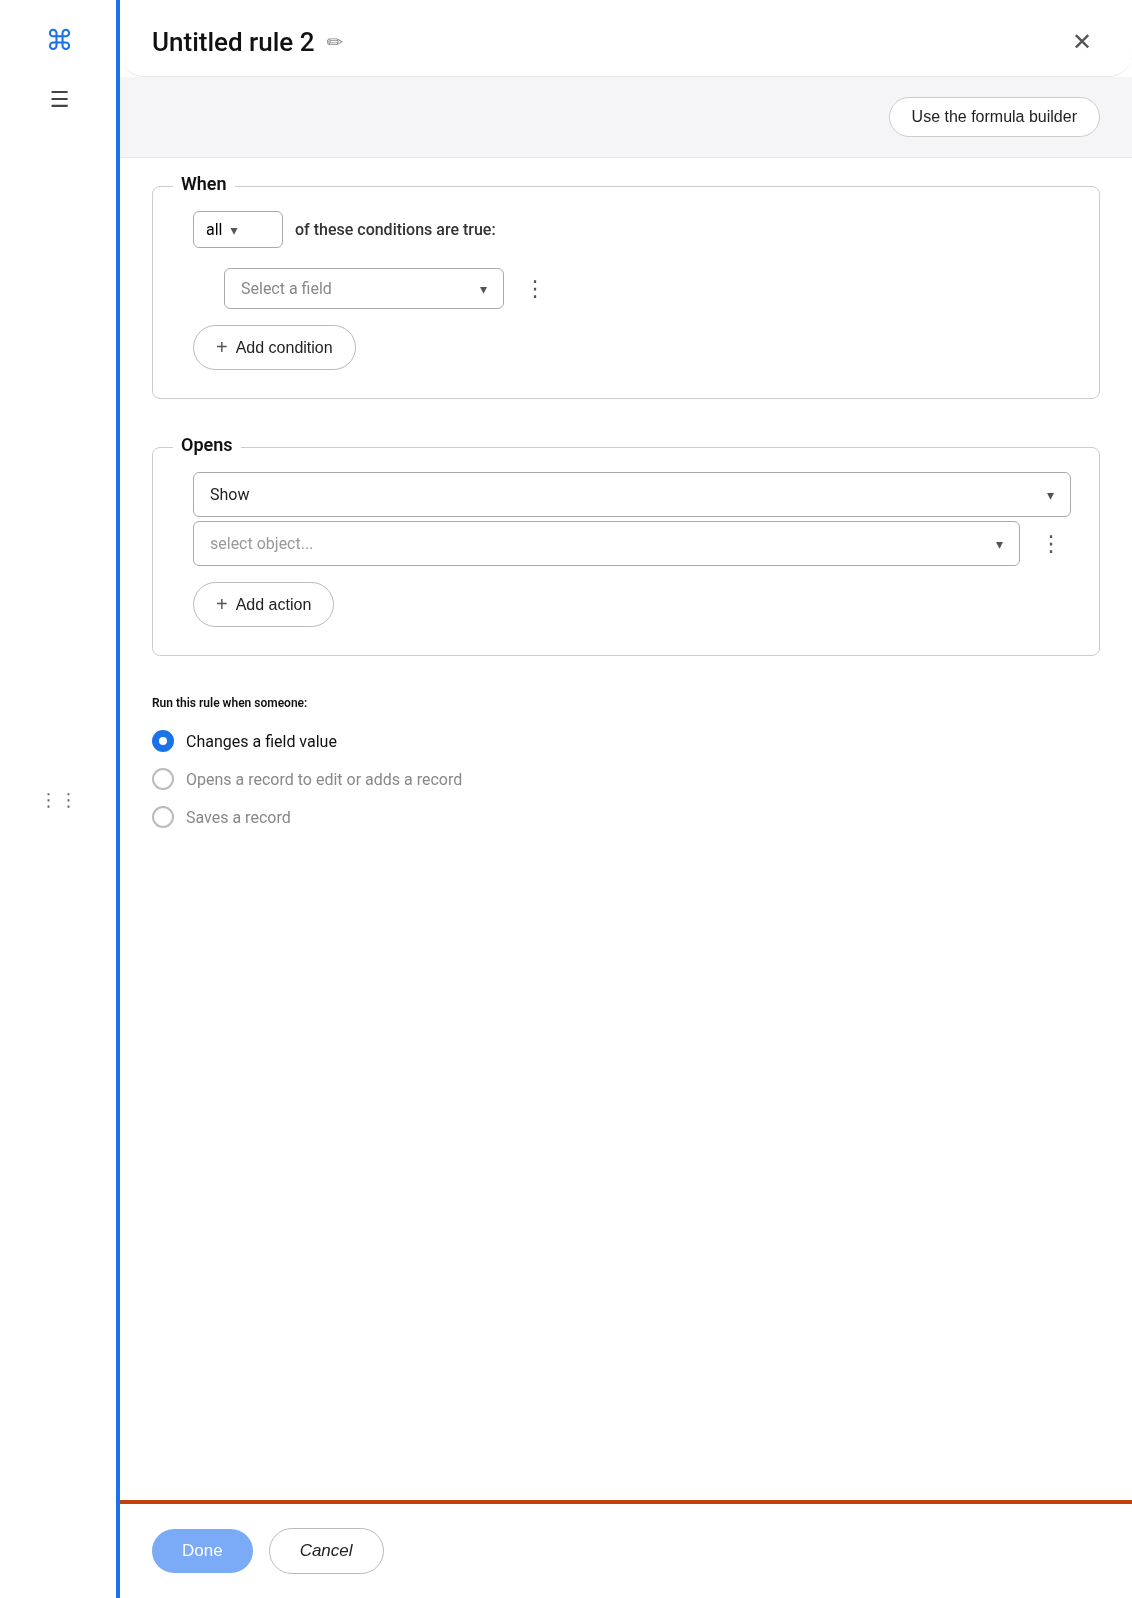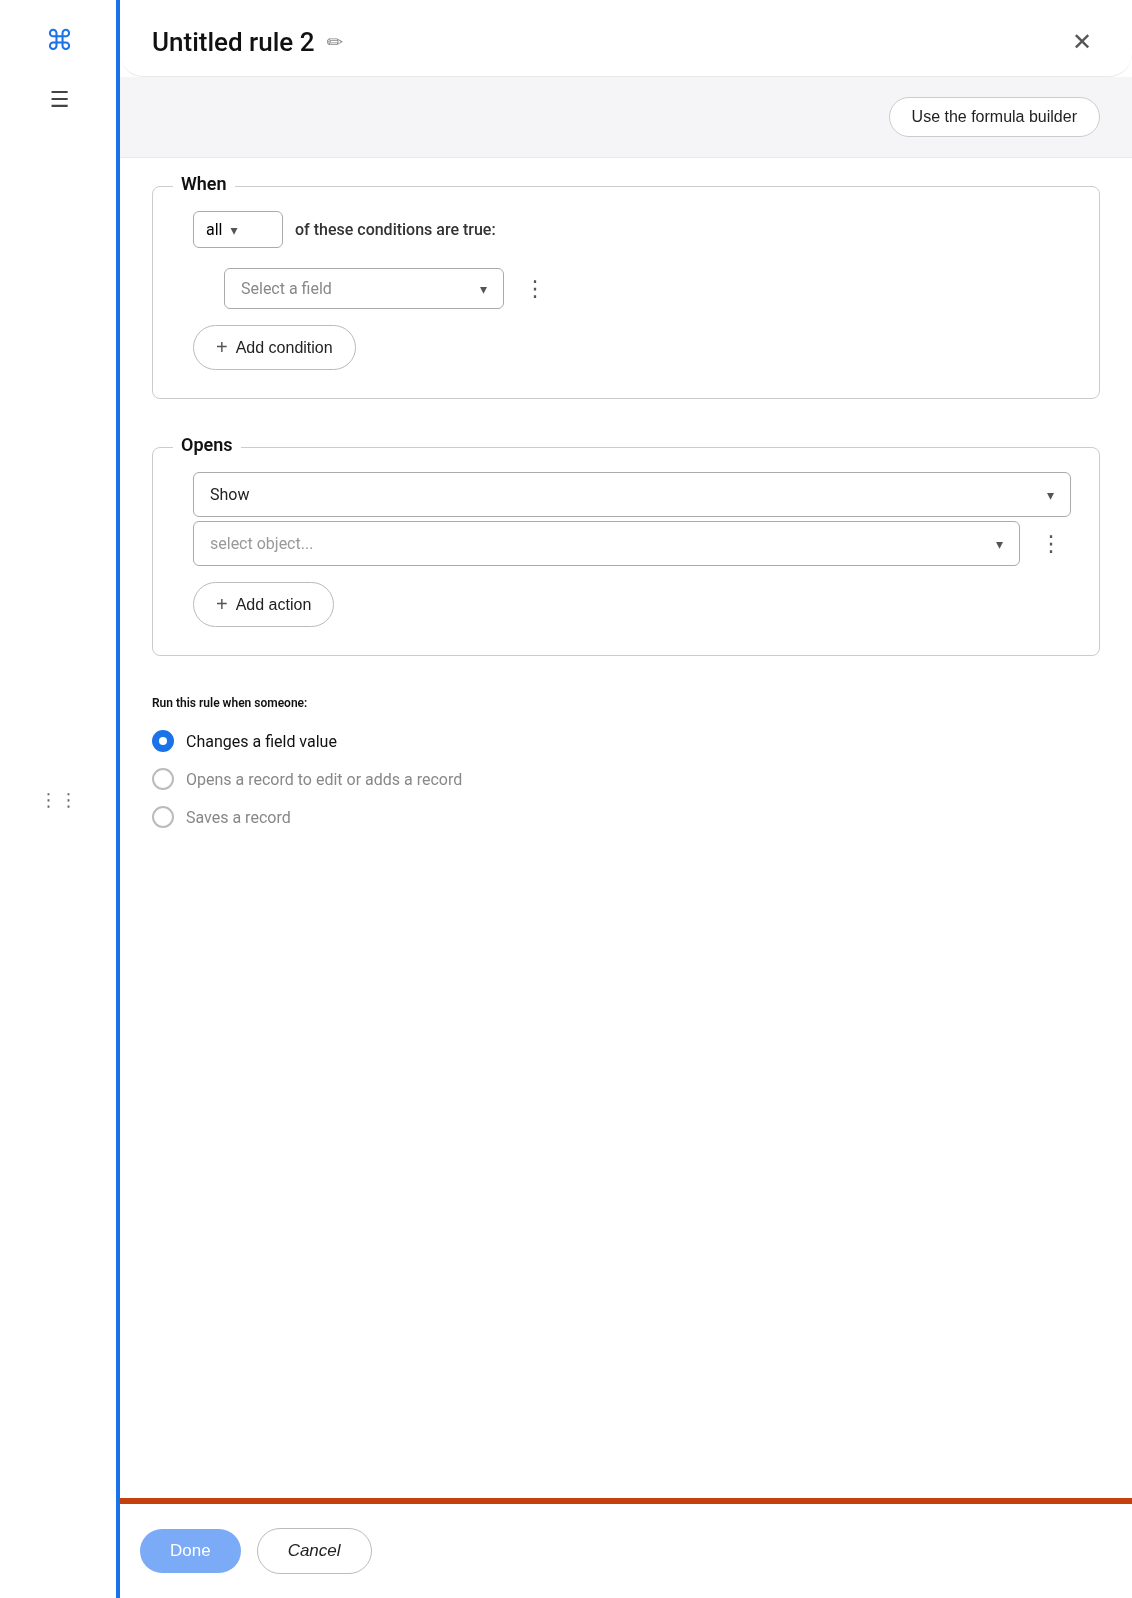--- a/index.html
+++ b/index.html
@@ -330,22 +330,22 @@
     }
 
     .radio-label.inactive {
       color: #888;
     }
 
     .footer-buttons {
       display: flex;
       align-items: center;
       gap: 16px;
-      padding: 24px 20px;
-      border-top: 6px solid #c2410c;
+      padding: 24px 32px;
+      border-top: 4px solid #c2410c;
     }
 
     .done-btn {
       background: #7baaf7;
       color: white;
       border: none;
       border-radius: 24px;
       padding: 12px 30px;
       font-size: 17px;
       cursor: pointer;

